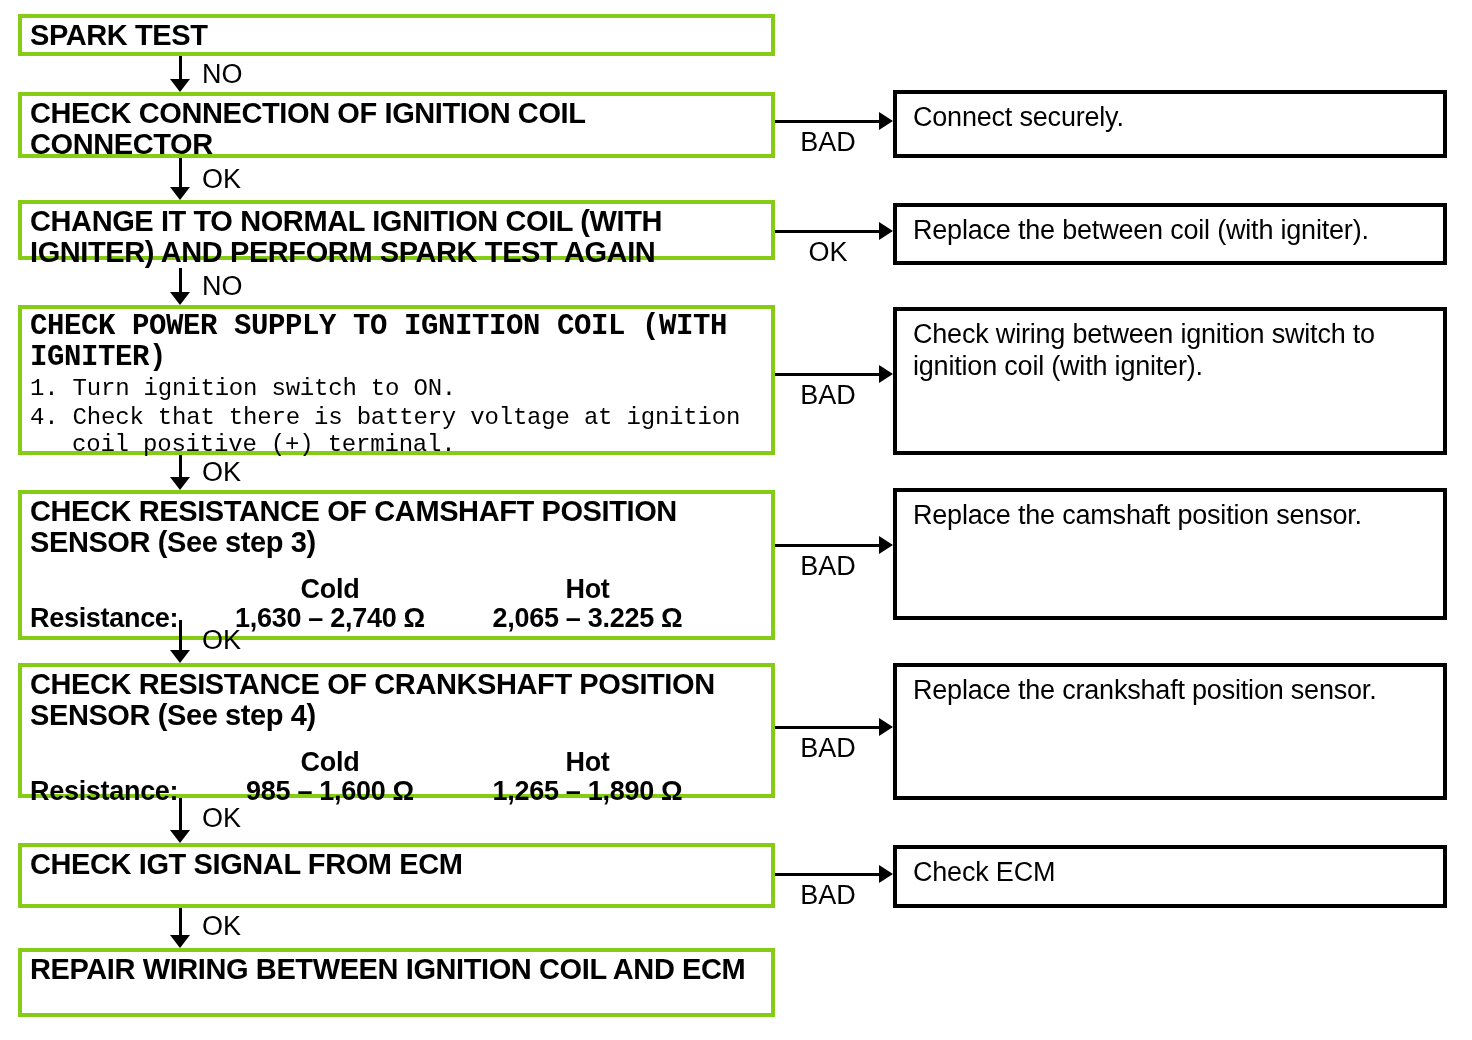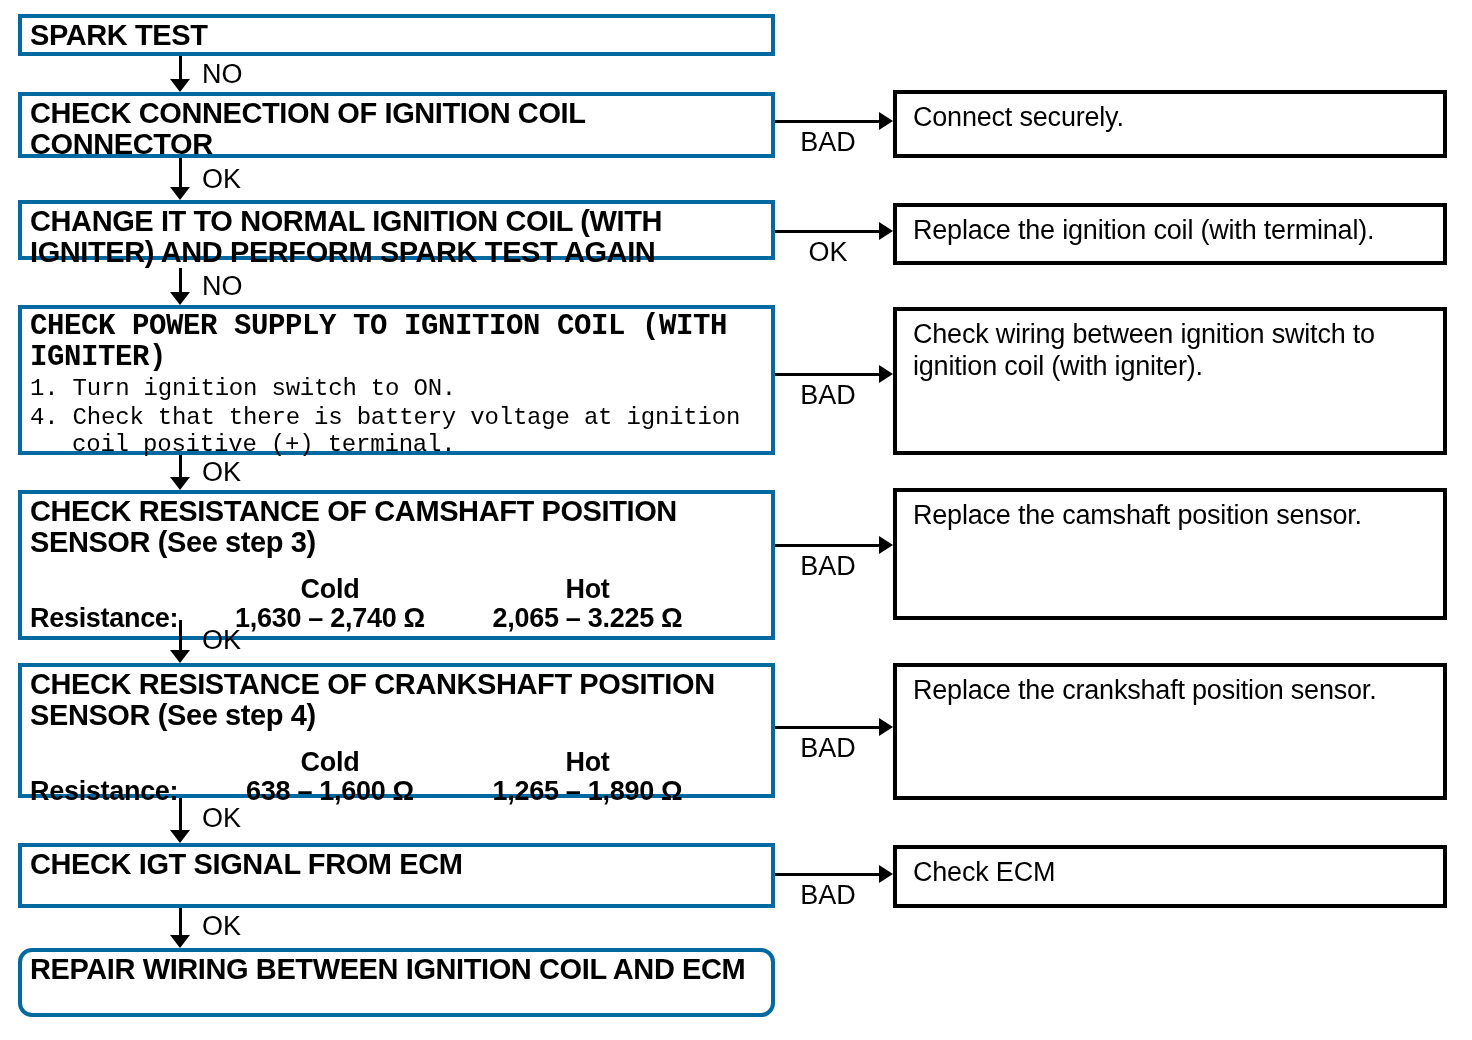--- a/index.html
+++ b/index.html
@@ -8,21 +8,21 @@
     width:1472px;height:1040px;position:relative;overflow:hidden;
     font-family:"Liberation Sans","DejaVu Sans",sans-serif;
     color:#000;
     -webkit-font-smoothing:antialiased;
   }
   .canvas{position:absolute;left:0;top:0;width:1472px;height:1040px;background:#fff;}
 
   
   .stepbox{
     position:absolute;left:18px;width:757px;box-sizing:border-box;
-    border:4px solid #0369a1;background:#fff;padding:2px 8px;
+    border:4px solid #84cc16;background:#fff;padding:2px 8px;
   }
   .steptitle{
     font-weight:bold;font-size:29px;line-height:31px;letter-spacing:-0.4px;
   }
   .listitem{
     font-size:24px;line-height:27px;letter-spacing:-0.2px;
     padding-left:42px;text-indent:-42px;margin-top:2px;
   }
   .resgrid{
     display:grid;grid-template-columns:175px 250px 265px;margin-top:17px;
@@ -92,38 +92,38 @@
     </div>
   </div>
 
   <div class="stepbox" style="top:663px;height:135px;">
     <div class="steptitle">CHECK RESISTANCE OF CRANKSHAFT POSITION SENSOR (See step 4)</div>
     <div class="resgrid">
       <div class="lbl"></div>
       <div class="hdr">Cold</div>
       <div class="hdr">Hot</div>
       <div class="lbl">Resistance:</div>
-      <div class="val">638 – 1,600 Ω</div>
+      <div class="val">985 – 1,600 Ω</div>
       <div class="val">1,265 – 1,890 Ω</div>
     </div>
   </div>
 
   <div class="stepbox" style="top:843px;height:65px;">
     <div class="steptitle">CHECK IGT SIGNAL FROM ECM</div>
   </div>
 
-  <div class="stepbox" style="top:948px;height:69px;border-radius:14px;">
+  <div class="stepbox" style="top:948px;height:69px;">
     <div class="steptitle">REPAIR WIRING BETWEEN IGNITION COIL AND ECM</div>
   </div>
 
   <div class="actionbox" style="top:90px;height:68px;">
     <div class="actiontext">Connect securely.</div>
   </div>
   <div class="actionbox" style="top:203px;height:62px;">
-    <div class="actiontext">Replace the ignition coil (with terminal).</div>
+    <div class="actiontext">Replace the between coil (with igniter).</div>
   </div>
   <div class="actionbox" style="top:488px;height:132px;">
     <div class="actiontext">Replace the camshaft position sensor.</div>
   </div>
   <div class="actionbox" style="top:307px;height:148px;">
     <div class="actiontext">Check wiring between ignition switch to ignition coil (with igniter).</div>
   </div>
   <div class="actionbox" style="top:663px;height:137px;">
     <div class="actiontext">Replace the crankshaft position sensor.</div>
   </div>

